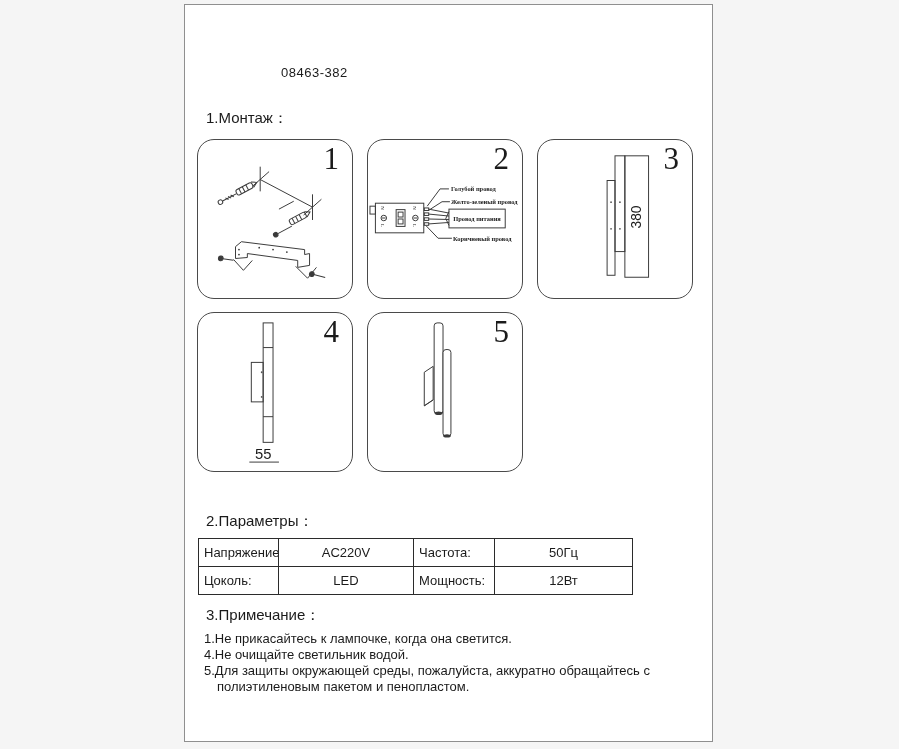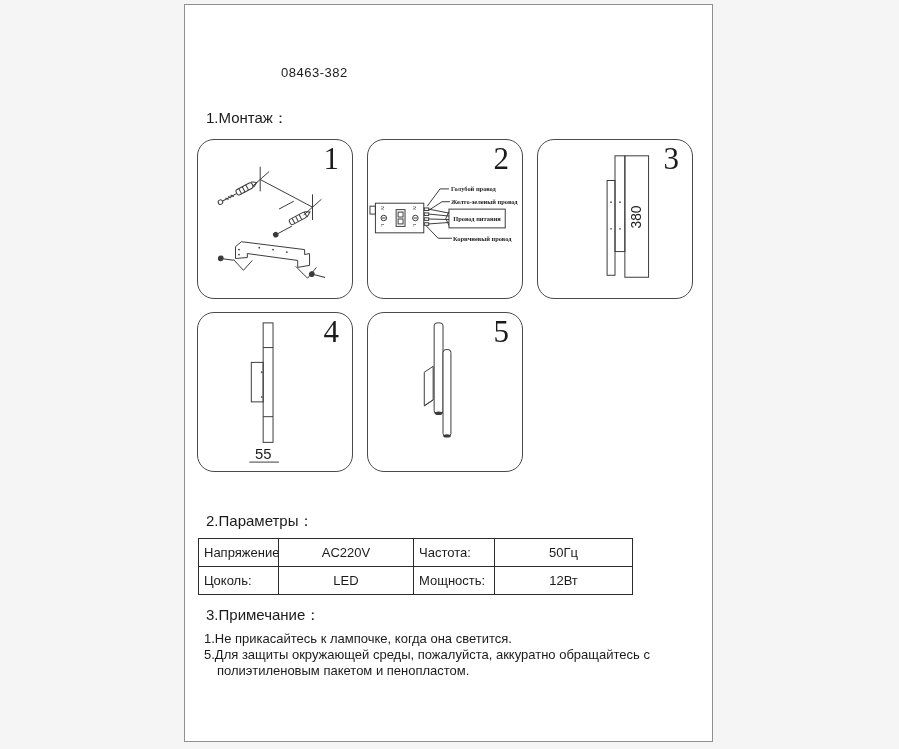--- a/index.html
+++ b/index.html
@@ -249,16 +249,17 @@
       <td class="lbl">Мощность:</td>
       <td class="val">12Вт</td>
     </tr>
   </tbody>
     </table>
 
   <div class="sec-heading" id="h-notes">3.Примечание：</div>
 
   <div class="notes">
     <div class="note">1.Не прикасайтесь к лампочке, когда она светится.</div>
+    <div class="note">4.Не очищайте светильник водой.</div>
     <div class="note">5.Для защиты окружающей среды, пожалуйста, аккуратно обращайтесь с полиэтиленовым пакетом и пенопластом.</div>
   </div>
 
 </div>
 
 </body></html>

